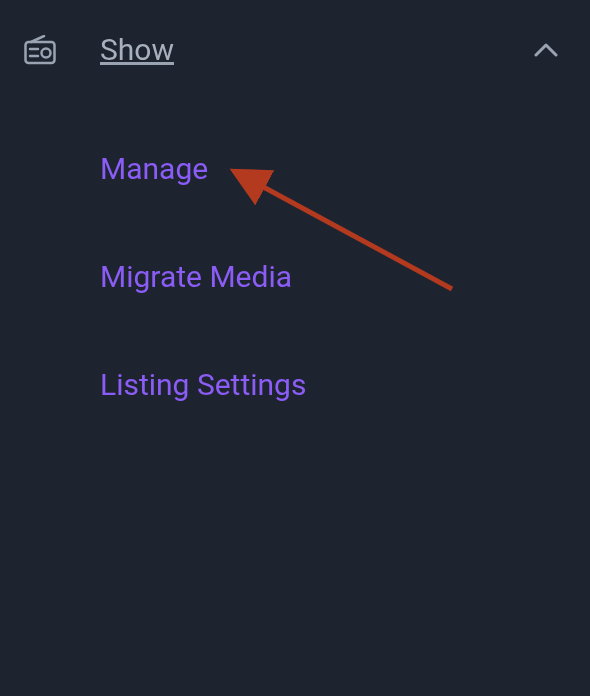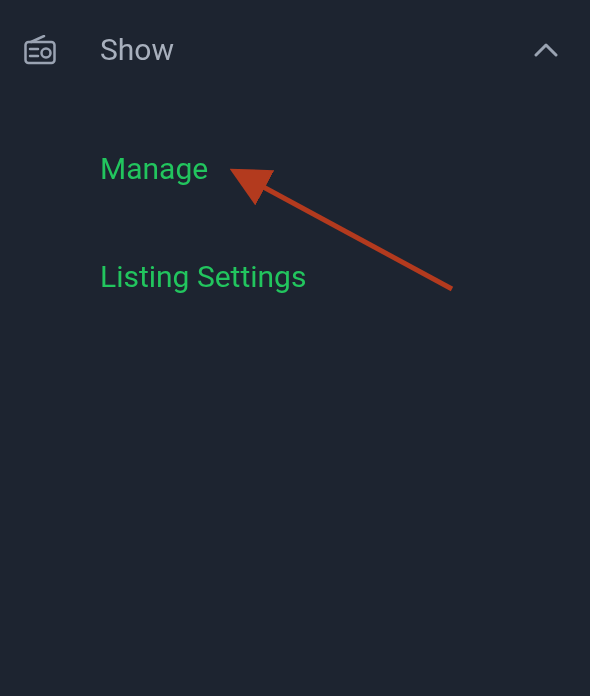--- a/index.html
+++ b/index.html
@@ -17,20 +17,21 @@
     }
     .sidebar {
       padding: 26px 24px 0 24px;
       color: #9aa3b2;
     }
     .section-header {
       display: flex;
       align-items: center;
       cursor: pointer;
       padding: 6px 0 28px 0;
+      text-decoration: underline;
     }
     .section-icon {
       width: 32px;
       height: 32px;
       flex-shrink: 0;
       display: flex;
       align-items: center;
       justify-content: center;
     }
     .section-title {
@@ -48,21 +49,21 @@
       justify-content: center;
       margin-right: 6px;
     }
     .submenu {
       padding-left: 76px;
       padding-top: 20px;
     }
     .submenu-item {
       font-size: 30px;
       font-weight: 400;
-      color: #22c55e;
+      color: #8b5cf6;
       padding: 36px 0;
       cursor: pointer;
       line-height: 1.2;
     }
     .annotation-arrow {
       position: absolute;
       pointer-events: none;
     }
   </style>
 </head>
@@ -84,20 +85,23 @@
       <svg width="24" height="14" viewBox="0 0 24 14" fill="none">
         <path d="M2 12 L12 2 L22 12" stroke="#9aa3b2" stroke-width="3" stroke-linecap="round" stroke-linejoin="round" fill="none"></path>
       </svg>
     </span>
   </div>
   <div class="submenu">
     <div class="submenu-item">
       <span>Manage</span>
     </div>
     <div class="submenu-item">
+      <span>Migrate Media</span>
+    </div>
+    <div class="submenu-item">
       <span>Listing Settings</span>
     </div>
   </div>
 </div>
 
 <svg class="annotation-arrow" width="590" height="696" style="top:0;left:0;">
   <defs>
     <marker id="arrowhead" markerWidth="8" markerHeight="8" refX="2" refY="4" orient="auto">
       <polygon points="0 0, 8 4, 0 8" fill="#b33a1e"></polygon>
     </marker>

